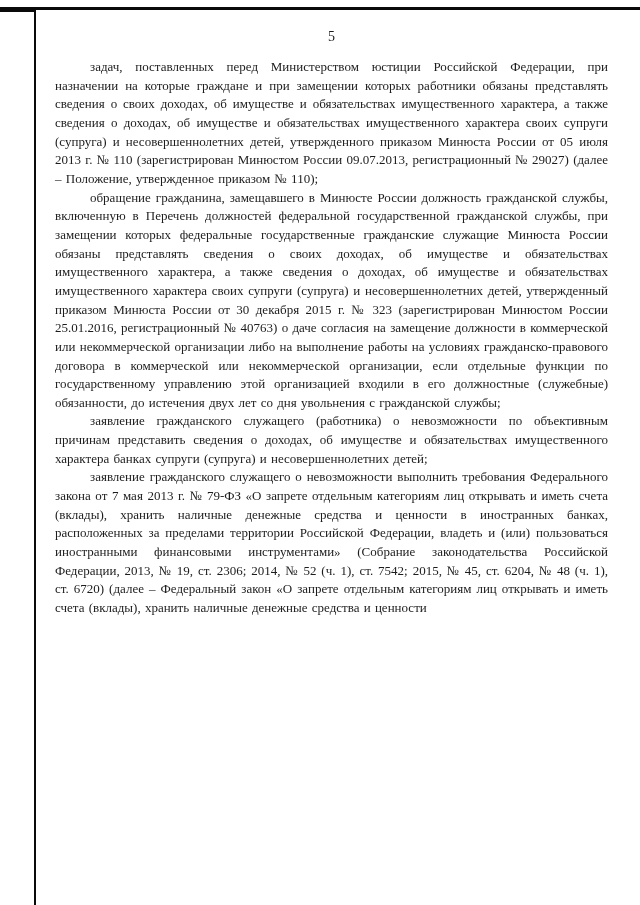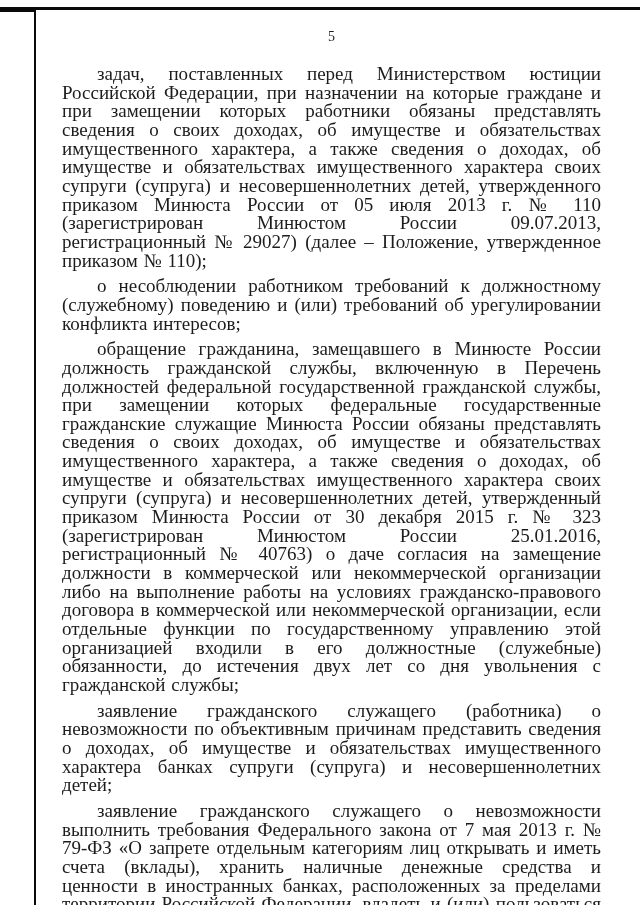--- a/index.html
+++ b/index.html
@@ -58,39 +58,38 @@
     font-size: 14px;
     line-height: 18px;
   }
   .content {
     position: absolute;
     top: 58px;
     left: 55px;
     width: 553px;
   }
   .content p.para {
-    margin: 7px;
+    margin: 0;
     text-align: justify;
     text-indent: 35px;
-    font-size: 19px;
+    font-size: 13px;
     line-height: 18.65px;
     word-spacing: 1px;
   }
 </style>
 </head>
 <body>
 
 <div class="page">
   <div class="edge-top"></div>
   <div class="edge-corner"></div>
   <div class="edge-left"></div>
   <div class="edge-bottom-tick"></div>
 
   <div class="page-number">5</div>
 
   <div class="content">
       <p class="para">задач, поставленных перед  Министерством юстиции Российской Федерации, при назначении на которые граждане и при замещении которых работники обязаны представлять сведения о своих доходах, об имуществе и обязательствах имущественного характера, а также сведения о доходах, об имуществе и обязательствах имущественного характера своих супруги (супруга) и несовершеннолетних детей, утвержденного приказом Минюста России от 05 июля 2013 г. № 110 (зарегистрирован Минюстом России 09.07.2013, регистрационный № 29027) (далее – Положение, утвержденное приказом № 110);</p>
-      <p class="para">о несоблюдении работником требований к должностному (служебному) поведению и (или) требований об урегулировании конфликта интересов;</p>
       <p class="para">обращение гражданина, замещавшего в Минюсте России должность гражданской службы, включенную в Перечень должностей федеральной государственной гражданской службы, при замещении которых федеральные государственные гражданские служащие Минюста России обязаны представлять сведения о своих доходах, об имуществе и обязательствах имущественного характера, а также сведения о доходах, об имуществе и обязательствах имущественного характера своих супруги (супруга) и несовершеннолетних детей, утвержденный приказом Минюста России от 30 декабря 2015 г. № 323 (зарегистрирован Минюстом России 25.01.2016, регистрационный № 40763) о даче согласия на замещение должности в коммерческой или некоммерческой организации либо на выполнение работы на условиях гражданско-правового договора в коммерческой или некоммерческой организации, если отдельные функции по государственному управлению этой организацией входили в его должностные (служебные) обязанности, до истечения двух лет со дня увольнения с гражданской службы;</p>
       <p class="para">заявление гражданского служащего (работника) о невозможности по объективным причинам представить сведения о доходах, об имуществе и обязательствах имущественного характера банках супруги (супруга) и несовершеннолетних детей;</p>
       <p class="para">заявление гражданского служащего о невозможности выполнить требования Федерального закона от 7 мая 2013 г. № 79-ФЗ «О запрете отдельным категориям лиц открывать и иметь счета (вклады), хранить наличные денежные средства и ценности в иностранных банках, расположенных за пределами территории Российской Федерации, владеть и (или) пользоваться иностранными финансовыми инструментами» (Собрание законодательства Российской Федерации, 2013, № 19, ст. 2306; 2014,  № 52 (ч. 1), ст. 7542; 2015, № 45, ст. 6204, № 48 (ч. 1), ст. 6720) (далее – Федеральный закон «О запрете отдельным категориям лиц открывать и иметь счета (вклады), хранить наличные денежные средства и ценности</p>
     </div>
 </div>
 
 </body></html>

